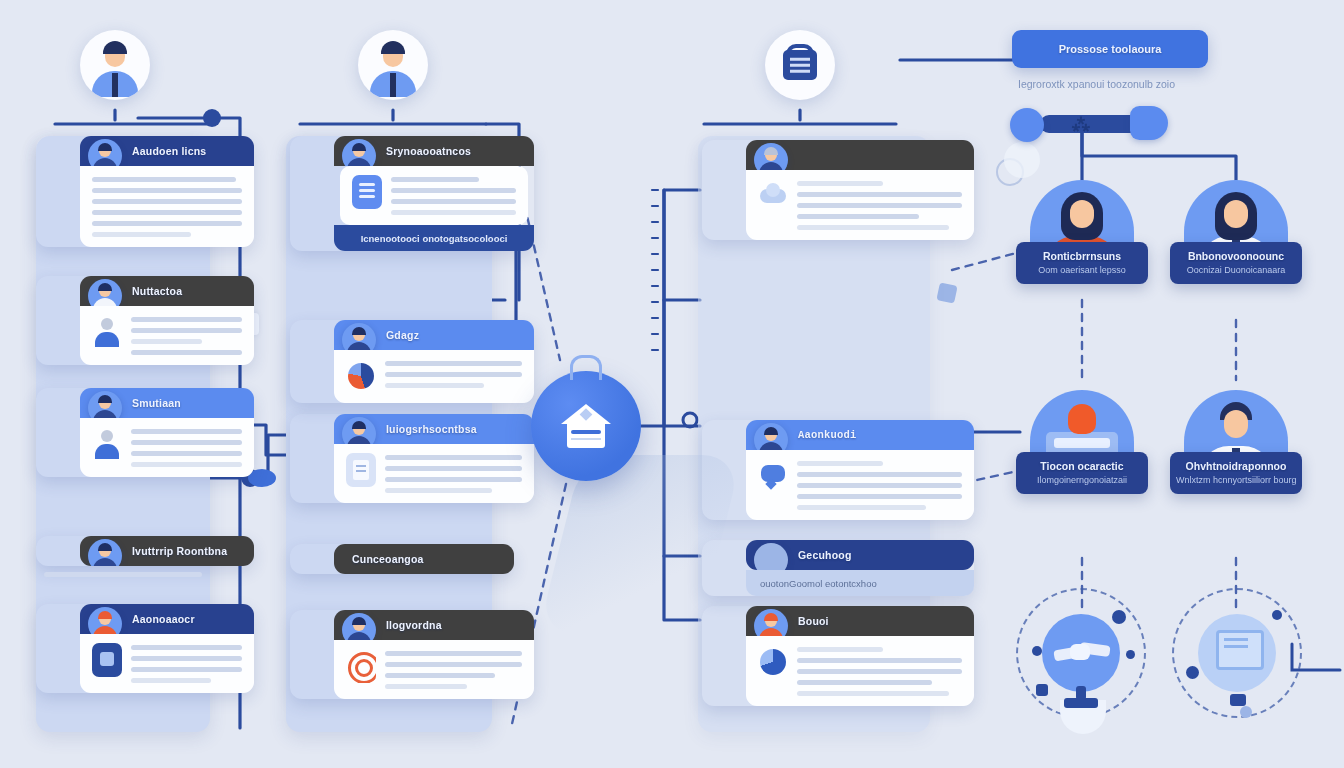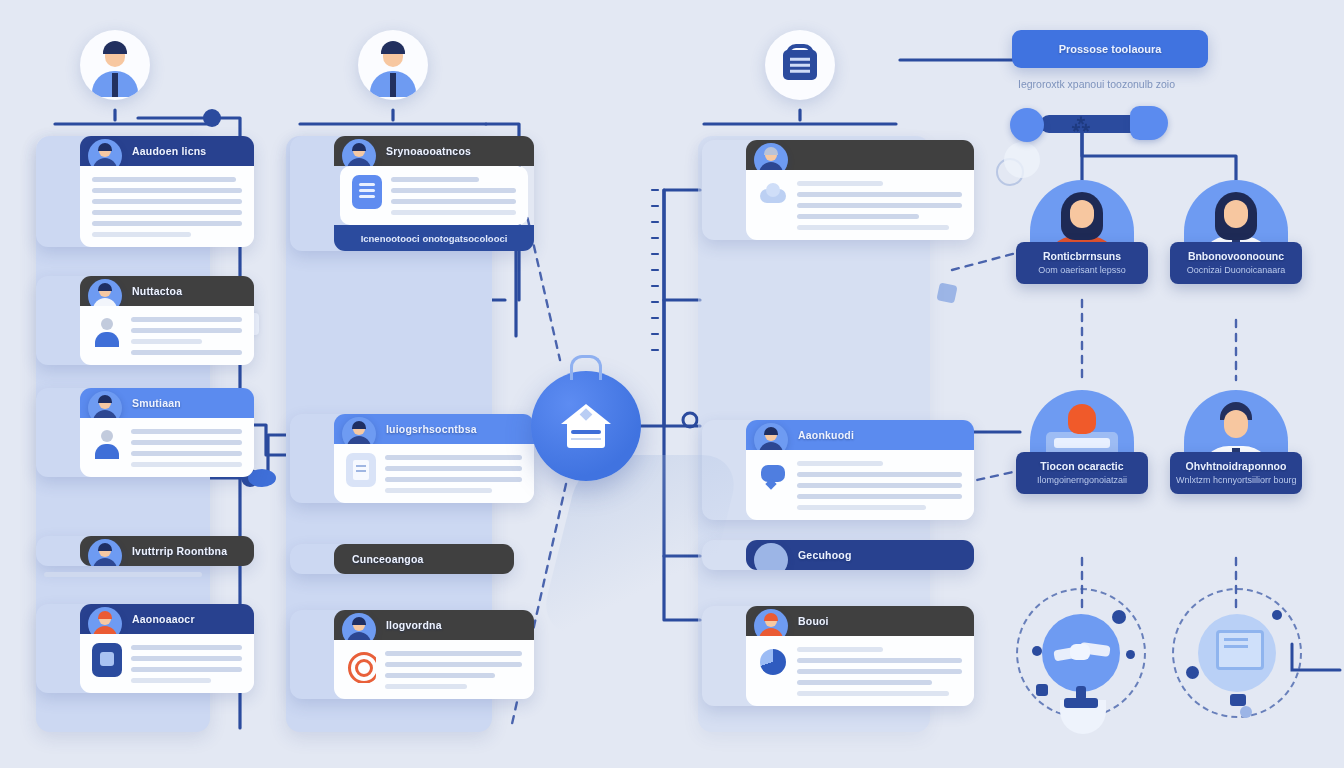--- a/index.html
+++ b/index.html
@@ -419,20 +419,38 @@
           <div class="ln" style="width:100%"></div>
         <div class="ln" style="width:100%"></div>
           <div class="ln sh" style="width:100%"></div>
       </div>
     </div>
     <div style="background:#2b4b9e;border-radius:0 0 11px 11px;height:26px;display:flex;align-items:center;justify-content:center;color:#dfe8fb;font-size:9.5px;font-weight:700;filter:blur(.4px);">
       <span>Icnenootooci onotogatsocolooci</span>
     </div>
   </div>
 
+  <div class="card" style="left:290px;top:320px;width:200px;">
+    <div class="hdr light">
+      <span class="havatar">
+          <span class="torso"></span>
+          <span class="head"></span>
+          <span class="hair"></span>
+        </span>
+      <span>Gdagz</span>
+    </div>
+    <div class="body">
+      <span class="miniicon mi-piechart"></span>
+      <div class="lines">
+        <div class="ln" style="width:100%"></div>
+          <div class="ln" style="width:100%"></div>
+        <div class="ln sh" style="width:72%"></div>
+      </div>
+    </div>
+  </div>
 
   <div class="card" style="left:290px;top:414px;width:200px;">
     <div class="hdr light">
       <span class="havatar">
           <span class="torso"></span>
           <span class="head"></span>
           <span class="hair"></span>
         </span>
       <span>Iuiogsrhsocntbsa</span>
     </div>
@@ -490,21 +508,21 @@
         <div class="ln sh" style="width:52%"></div>
           <div class="ln" style="width:100%"></div>
         <div class="ln" style="width:100%"></div>
           <div class="ln" style="width:74%"></div>
         <div class="ln sh" style="width:92%"></div>
       </div>
     </div>
   </div>
 
 
-  <div class="card" style="left:702px;top:420px;width:228px;">
+  <div class="card" style="left:702px;top:420px;width:228px;font-family:Liberation Mono, monospace;">
     <div class="hdr light">
       <span class="havatar">
           <span class="torso"></span>
           <span class="head"></span>
           <span class="hair"></span>
         </span>
       <span>Aaonkuodi</span>
     </div>
     <div class="body">
       <span class="miniicon mi-chat"></span>
@@ -515,20 +533,23 @@
           <div class="ln" style="width:100%"></div>
         <div class="ln sh" style="width:78%"></div>
       </div>
     </div>
   </div>
 
   <div class="card" style="left:702px;top:540px;width:228px;">
     <div class="hdr dark pill">
       <span class="havatar" style="background:#9cb5e6;"></span>
       <span>Gecuhoog</span>
+    </div>
+    <div style="background:#c3d2ef;border-radius:0 0 10px 10px;height:26px;display:flex;align-items:center;padding-left:14px;color:#5d7098;font-size:9.5px;filter:blur(.45px);">
+      <span>ouotonGoomol eotontcxhoo</span>
     </div>
   </div>
 
   <div class="card" style="left:702px;top:606px;width:228px;">
     <div class="hdr mid">
       <span class="havatar orange">
           <span class="torso"></span>
           <span class="head"></span>
           <span class="hair"></span>
         </span>

